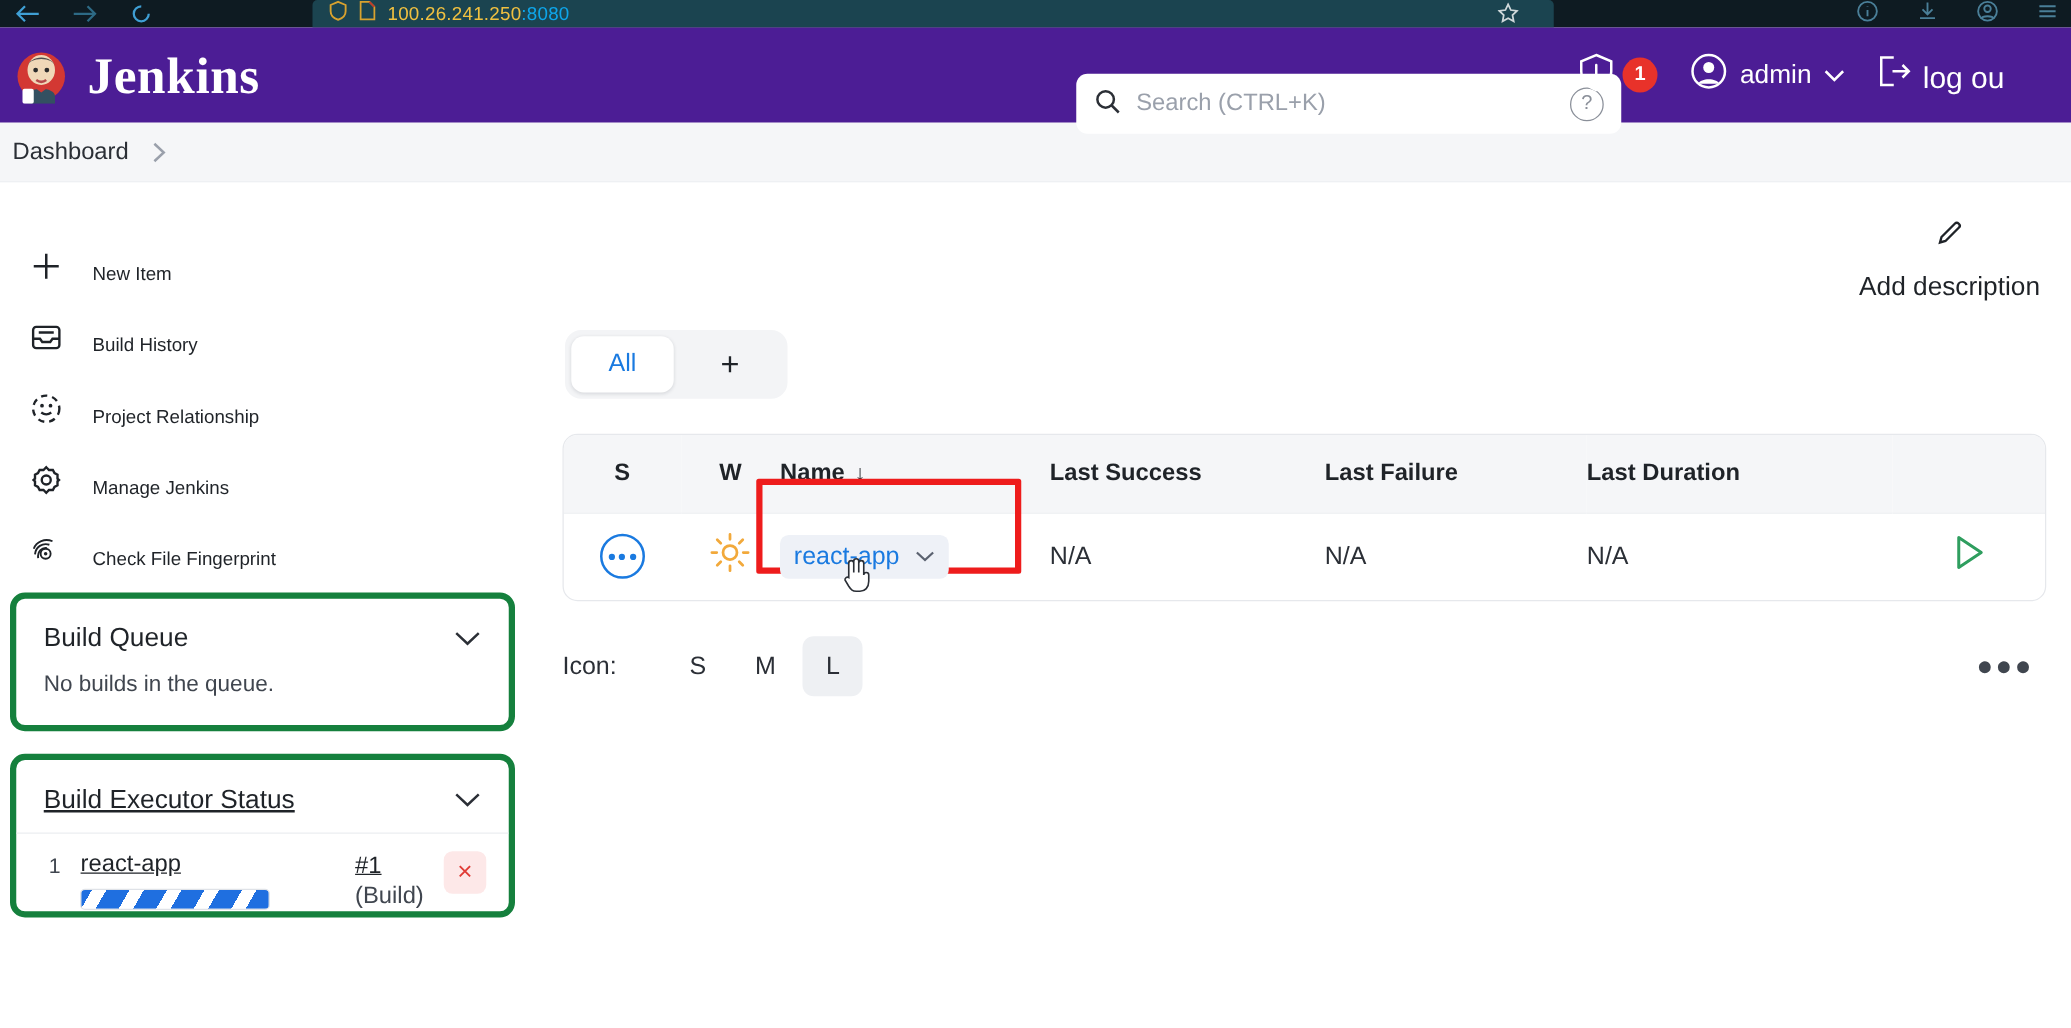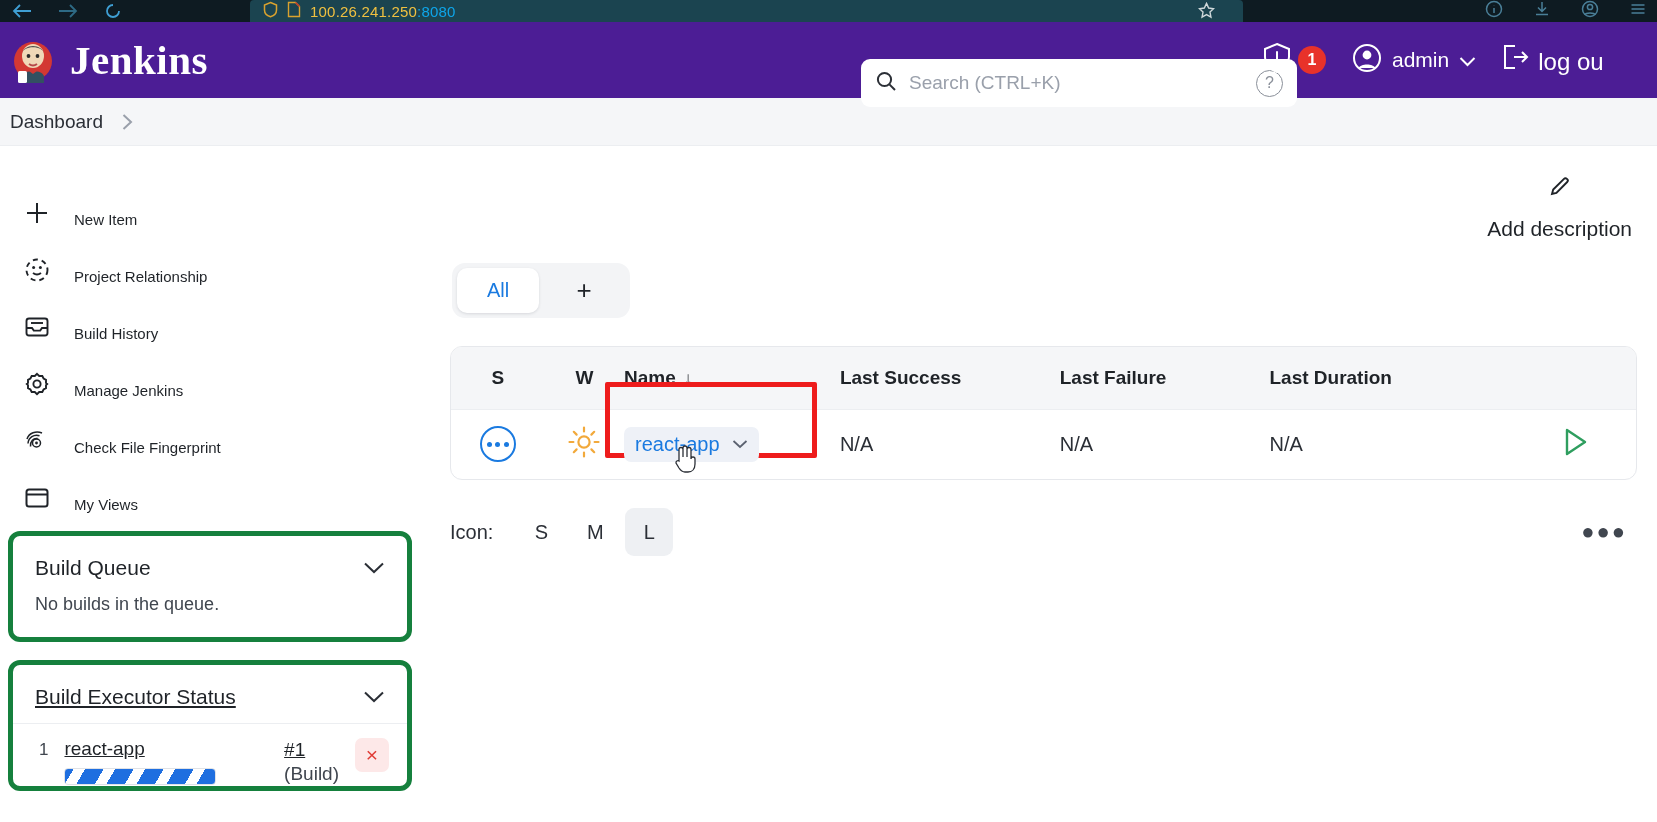--- a/index.html
+++ b/index.html
@@ -267,21 +267,21 @@
     background: none; border: none; cursor: pointer;
     display: inline-flex; align-items: center; justify-content: center;
   }
 
   
   .iconsize-row {
     display: flex; align-items: center;
     margin: 28px 20px 0 20px;
     gap: 6px;
   }
-  .iconsize-label { font-size: 20px; color: #2b2f36; margin-right: 18px; }
+  .iconsize-label { font-size: 20px; color: #2b2f36; margin-right: 35px; }
   .size-btn {
     min-width: 48px; height: 48px; border-radius: 9px;
     display: flex; align-items: center; justify-content: center;
     font-size: 20px; color: #2b2f36; cursor: pointer;
     background: transparent; border: none;
     font-family: "Liberation Sans", sans-serif;
   }
   .size-btn.active { background: #eef0f3; }
   .dots-menu {
     margin-left: auto; color: #40464f; font-size: 22px;
@@ -443,38 +443,38 @@
         <svg width="26" height="26" viewBox="0 0 26 26" fill="none" stroke="#1f2328" stroke-width="2">
           <path d="M13 3 V23 M3 13 H23"></path>
         </svg>
       </span>
       <span>New Item</span>
     </div>
 
     <div class="nav-item">
       <span class="nav-ico">
         <svg width="26" height="26" viewBox="0 0 26 26" fill="none" stroke="#1f2328" stroke-width="1.9">
+          <rect x="2.5" y="4.5" width="21" height="17" rx="2.5"></rect>
+          <path d="M2.5 14 H8 L9.8 16.6 H16.2 L18 14 H23.5"></path>
+          <path d="M7 9 H19"></path>
+        </svg>
+      </span>
+      <span>Build History</span>
+    </div>
+
+    <div class="nav-item">
+      <span class="nav-ico">
+        <svg width="26" height="26" viewBox="0 0 26 26" fill="none" stroke="#1f2328" stroke-width="1.9">
           <circle cx="13" cy="13" r="10.5" stroke-dasharray="5 4"></circle>
           <circle cx="9.6" cy="10.5" r="1.5" fill="#1f2328" stroke="none"></circle>
           <circle cx="16.4" cy="10.5" r="1.5" fill="#1f2328" stroke="none"></circle>
           <path d="M9 16 Q13 19 17 16"></path>
         </svg>
       </span>
       <span>Project Relationship</span>
-    </div>
-
-    <div class="nav-item">
-      <span class="nav-ico">
-        <svg width="26" height="26" viewBox="0 0 26 26" fill="none" stroke="#1f2328" stroke-width="1.9">
-          <rect x="2.5" y="4.5" width="21" height="17" rx="2.5"></rect>
-          <path d="M2.5 14 H8 L9.8 16.6 H16.2 L18 14 H23.5"></path>
-          <path d="M7 9 H19"></path>
-        </svg>
-      </span>
-      <span>Build History</span>
     </div>
 
     <div class="nav-item">
       <span class="nav-ico">
         <svg width="26" height="26" viewBox="0 0 26 26" fill="none" stroke="#1f2328" stroke-width="1.9">
           <path d="M13 2.8 L15.2 5 H18.3 L19.6 7.5 L22 8.8 V11.9 L23.2 13 L22 14.1 V17.2 L19.6 18.5 L18.3 21 H15.2 L13 23.2 L10.8 21 H7.7 L6.4 18.5 L4 17.2 V14.1 L2.8 13 L4 11.9 V8.8 L6.4 7.5 L7.7 5 H10.8 Z"></path>
           <circle cx="13" cy="13" r="3.6"></circle>
         </svg>
       </span>
       <span>Manage Jenkins</span>
@@ -486,29 +486,20 @@
           <path d="M3 11 C5 5 12 2.5 18 5"></path>
           <path d="M4 15.5 C4.5 9.5 10 6 15.5 7.8"></path>
           <path d="M6.5 18.5 C6 13 9.5 9.8 13.6 10.5"></path>
           <circle cx="12.5" cy="15" r="4"></circle>
           <circle cx="12.5" cy="15" r="1.4" fill="#1f2328" stroke="none"></circle>
         </svg>
       </span>
       <span>Check File Fingerprint</span>
     </div>
 
-    <div class="nav-item">
-      <span class="nav-ico">
-        <svg width="26" height="26" viewBox="0 0 26 26" fill="none" stroke="#1f2328" stroke-width="2">
-          <rect x="2.5" y="4.5" width="21" height="17" rx="2.5"></rect>
-          <path d="M2.5 9.5 H23.5"></path>
-        </svg>
-      </span>
-      <span>My Views</span>
-    </div>
 
     <div class="panel">
       <div class="panel-head">
         <span class="panel-title">Build Queue</span>
         <span class="chevron">
           <svg width="22" height="14" viewBox="0 0 22 14" fill="none" stroke="#2b2f36" stroke-width="2">
             <path d="M2 2.5 L11 11 L20 2.5"></path>
           </svg>
         </span>
       </div>

